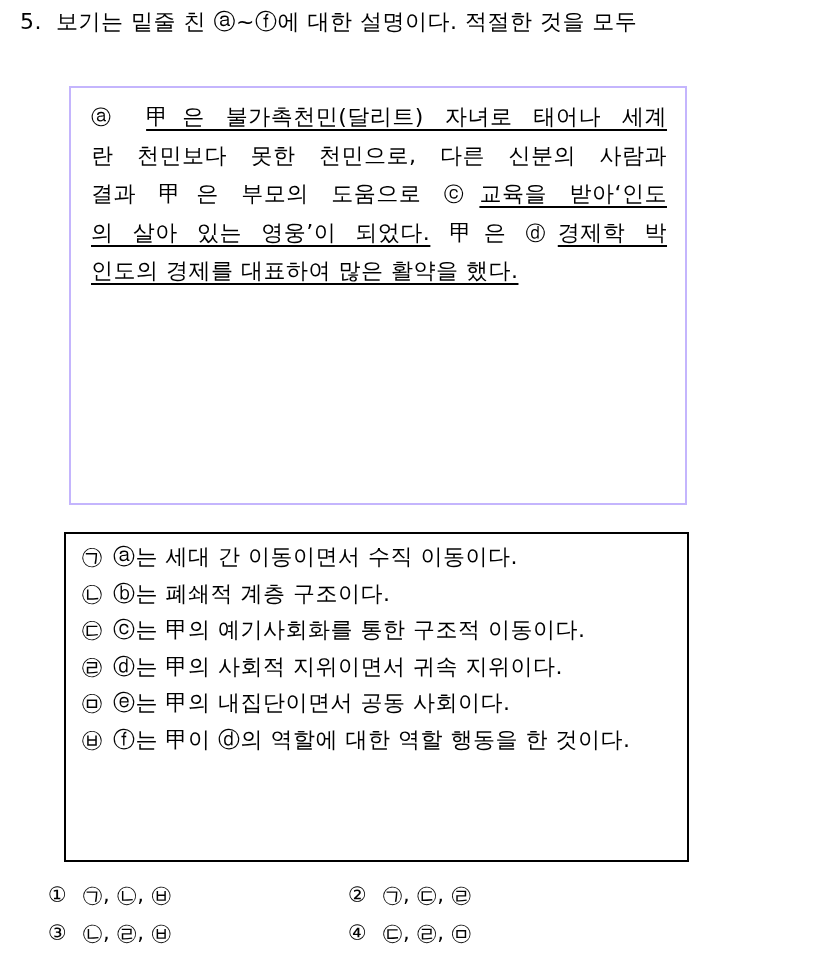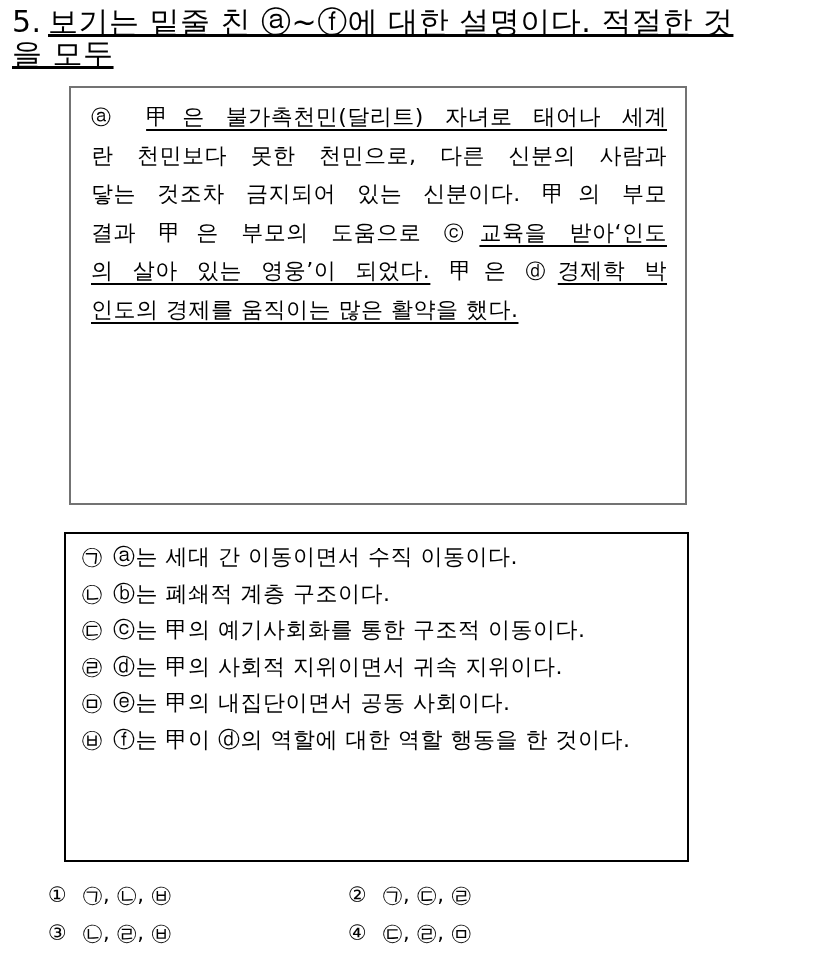--- a/index.html
+++ b/index.html
@@ -2,28 +2,28 @@
 <html><head>
 <meta charset="utf-8">
 <style>
   html, body { margin: 0; padding: 0; background: #ffffff; }
   body {
     width: 826px; height: 954px; position: relative; overflow: hidden;
     font-family: "DejaVu Sans", "Liberation Sans", sans-serif;
     color: #000;
   }
   .q-stem {
-    position: absolute; left: 12px; top: 6px; width: 740px;
-    font-size: 30px; line-height: 32px; letter-spacing: 0.5px; text-decoration: underline;
+    position: absolute; left: 20px; top: 6px; width: 740px;
+    font-size: 22px; line-height: 32px; letter-spacing: 0.5px;
   }
   .q-stem .num { display: inline-block; width: 36px; }
   .q-stem .line2 { padding-left: 36px; }
   .passage-box {
     position: absolute; left: 69px; top: 86px; width: 614px; height: 415px;
-    border: 2px solid #737373; box-sizing: content-box;
+    border: 2px solid #c4b5fd; box-sizing: content-box;
   }
   .passage-text {
     position: absolute; left: 20px; top: 10px; width: 576px;
     font-size: 22px; line-height: 38.6px; text-align: justify; text-align-last: justify;
     letter-spacing: 0.5px;
   }
   .passage-text .pl { display: block; white-space: nowrap; text-align: justify; text-align-last: justify; }
   .passage-text .pl.last { text-align-last: left; }
   u { text-decoration: underline; text-underline-offset: 5px; text-decoration-thickness: 2px; }
   .circ { font-size: 20px; }
@@ -46,24 +46,23 @@
 <body>
 
 <div class="q-stem">
   <div><span class="num">5.</span><span>보기는 밑줄 친 ⓐ~ⓕ에 대한 설명이다. 적절한 것을 모두</span></div>
 </div>
 
 <div class="passage-box">
   <div class="passage-text" id="passage-text">
       <span class="pl"><span class="circ">ⓐ</span><span> </span><u>甲은 불가촉천민(달리트) 자녀로 태어나 세계</u></span>
       <span class="pl"><span>란 천민보다 못한 천민으로, 다른 신분의 사람과</span></span>
-      <span class="pl"><span>닿는 것조차 금지되어 있는 신분이다. 甲의 부모</span></span>
       <span class="pl"><span>결과 甲은 부모의 도움으로 </span><span class="circ">ⓒ</span><u>교육을 받아‘인도</u></span>
       <span class="pl"><u>의 살아 있는 영웅’이 되었다.</u><span> 甲은 </span><span class="circ">ⓓ</span><u>경제학 박</u></span>
-      <span class="pl last"><u>인도의 경제를 움직이는 많은 활약을 했다.</u></span>
+      <span class="pl last"><u>인도의 경제를 대표하여 많은 활약을 했다.</u></span>
     </div>
 </div>
 
 <div class="options-box">
   <div class="opt-list">
     <div class="opt">
         <span class="mk">㉠</span>
         <span class="txt">ⓐ는 세대 간 이동이면서 수직 이동이다.</span>
       </div>
     <div class="opt">

